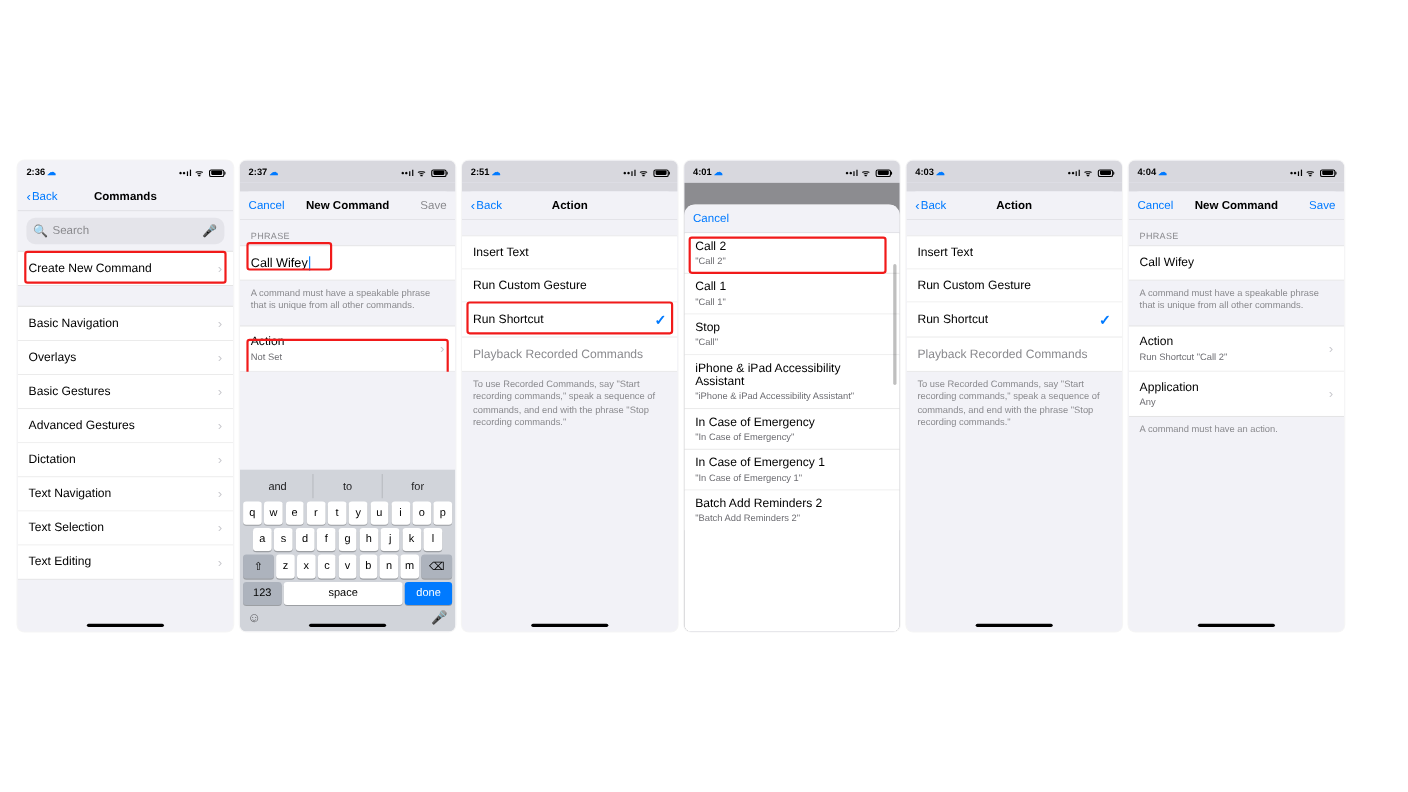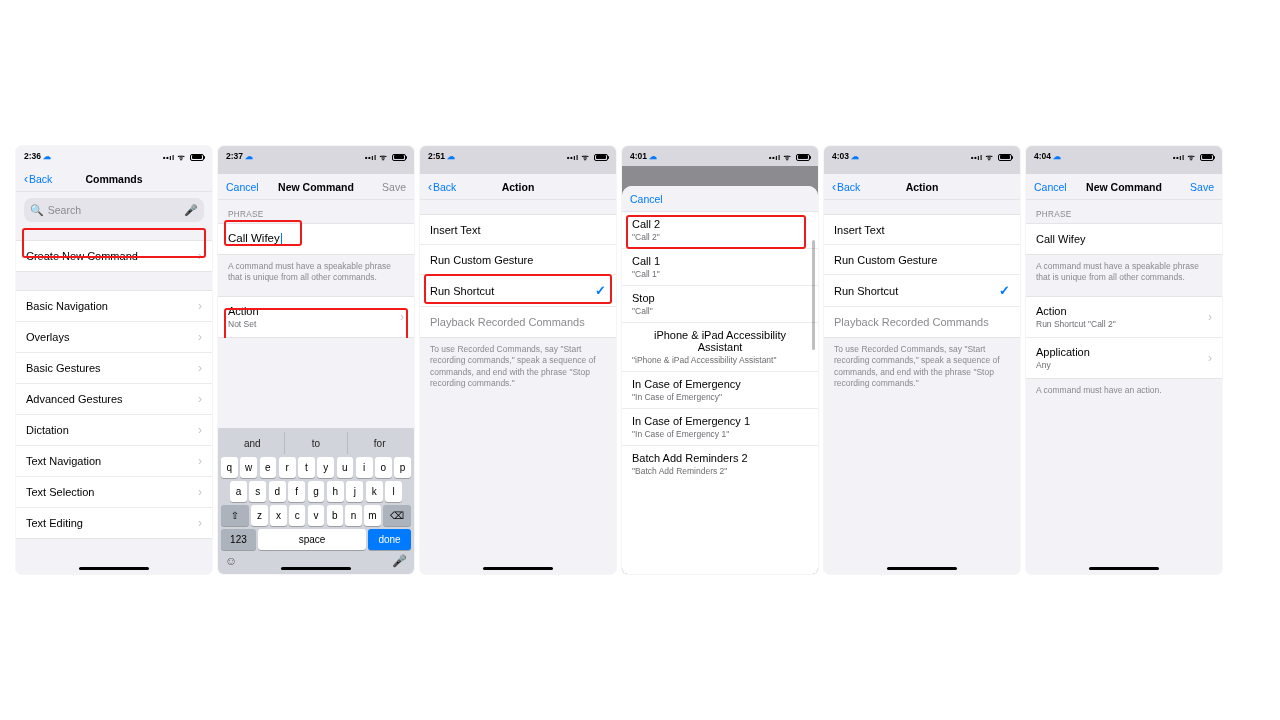--- a/index.html
+++ b/index.html
@@ -110,21 +110,21 @@
   .kbd .space { flex:4; }
   .kbd .done { flex:1.6; background:#007aff; color:#fff;}
   .kbd .krow.mid { padding:0 9px;}
   .kbd .bottom { display:flex; align-items:center; justify-content:space-between; margin-top:4px; padding:0 4px;}
   .kbd .emoji { font-size:12px; color:#5a5a5e;}
   .kbd .micbtn { font-size:12px; color:#5a5a5e;}
   
   .sheet-bg { position:absolute; inset:0; background:rgba(0,0,0,.35);}
   .sheet { position:absolute; top:20px; left:0; right:0; bottom:0; background:#fff; border-radius:10px 10px 0 0; overflow:hidden; display:flex; flex-direction:column;}
   .sheet .nav { background:#f2f2f7;}
-  .sheet .list { flex:1; overflow:hidden;text-align:center;}
+  .sheet .list { flex:1; overflow:hidden;}
   .sheet .cell { padding:6px 10px; min-height:auto;}
   .scroll-ind { position:absolute; right:3px; top:54px; width:3px; height:110px; background:rgba(0,0,0,.25); border-radius:2px;}
   
   .home-ind { position:absolute; bottom:4px; left:50%; transform:translateX(-50%); width:70px; height:3.5px; background:#000; border-radius:3px;}
   .input-text { font-size:11.5px;}
   .cursor { display:inline-block; width:1px; height:13px; background:#007aff; vertical-align:middle; margin-left:1px;}
 </style>
 </head>
 <body>
 
@@ -145,21 +145,21 @@
         </div>
       <div class="title">Commands</div>
       <div class="right"></div>
     </div>
     <div class="content">
       <div class="search">
         <span class="glass">🔍</span>
         <span>Search</span>
         <span class="mic">🎤</span>
       </div>
-      <div class="grp" style="margin-top:18px;">
+      <div class="grp" style="margin-top:6px;">
         <div class="cell">
           <span class="primary">Create New Command</span>
           <span class="chev-r">›</span>
         </div>
       </div>
       <div class="grp" style="margin-top:18px;" id="s1-cats">
           <div class="cell">
             <span class="primary">Basic Navigation</span>
             <span class="chev-r">›</span>
           </div>

